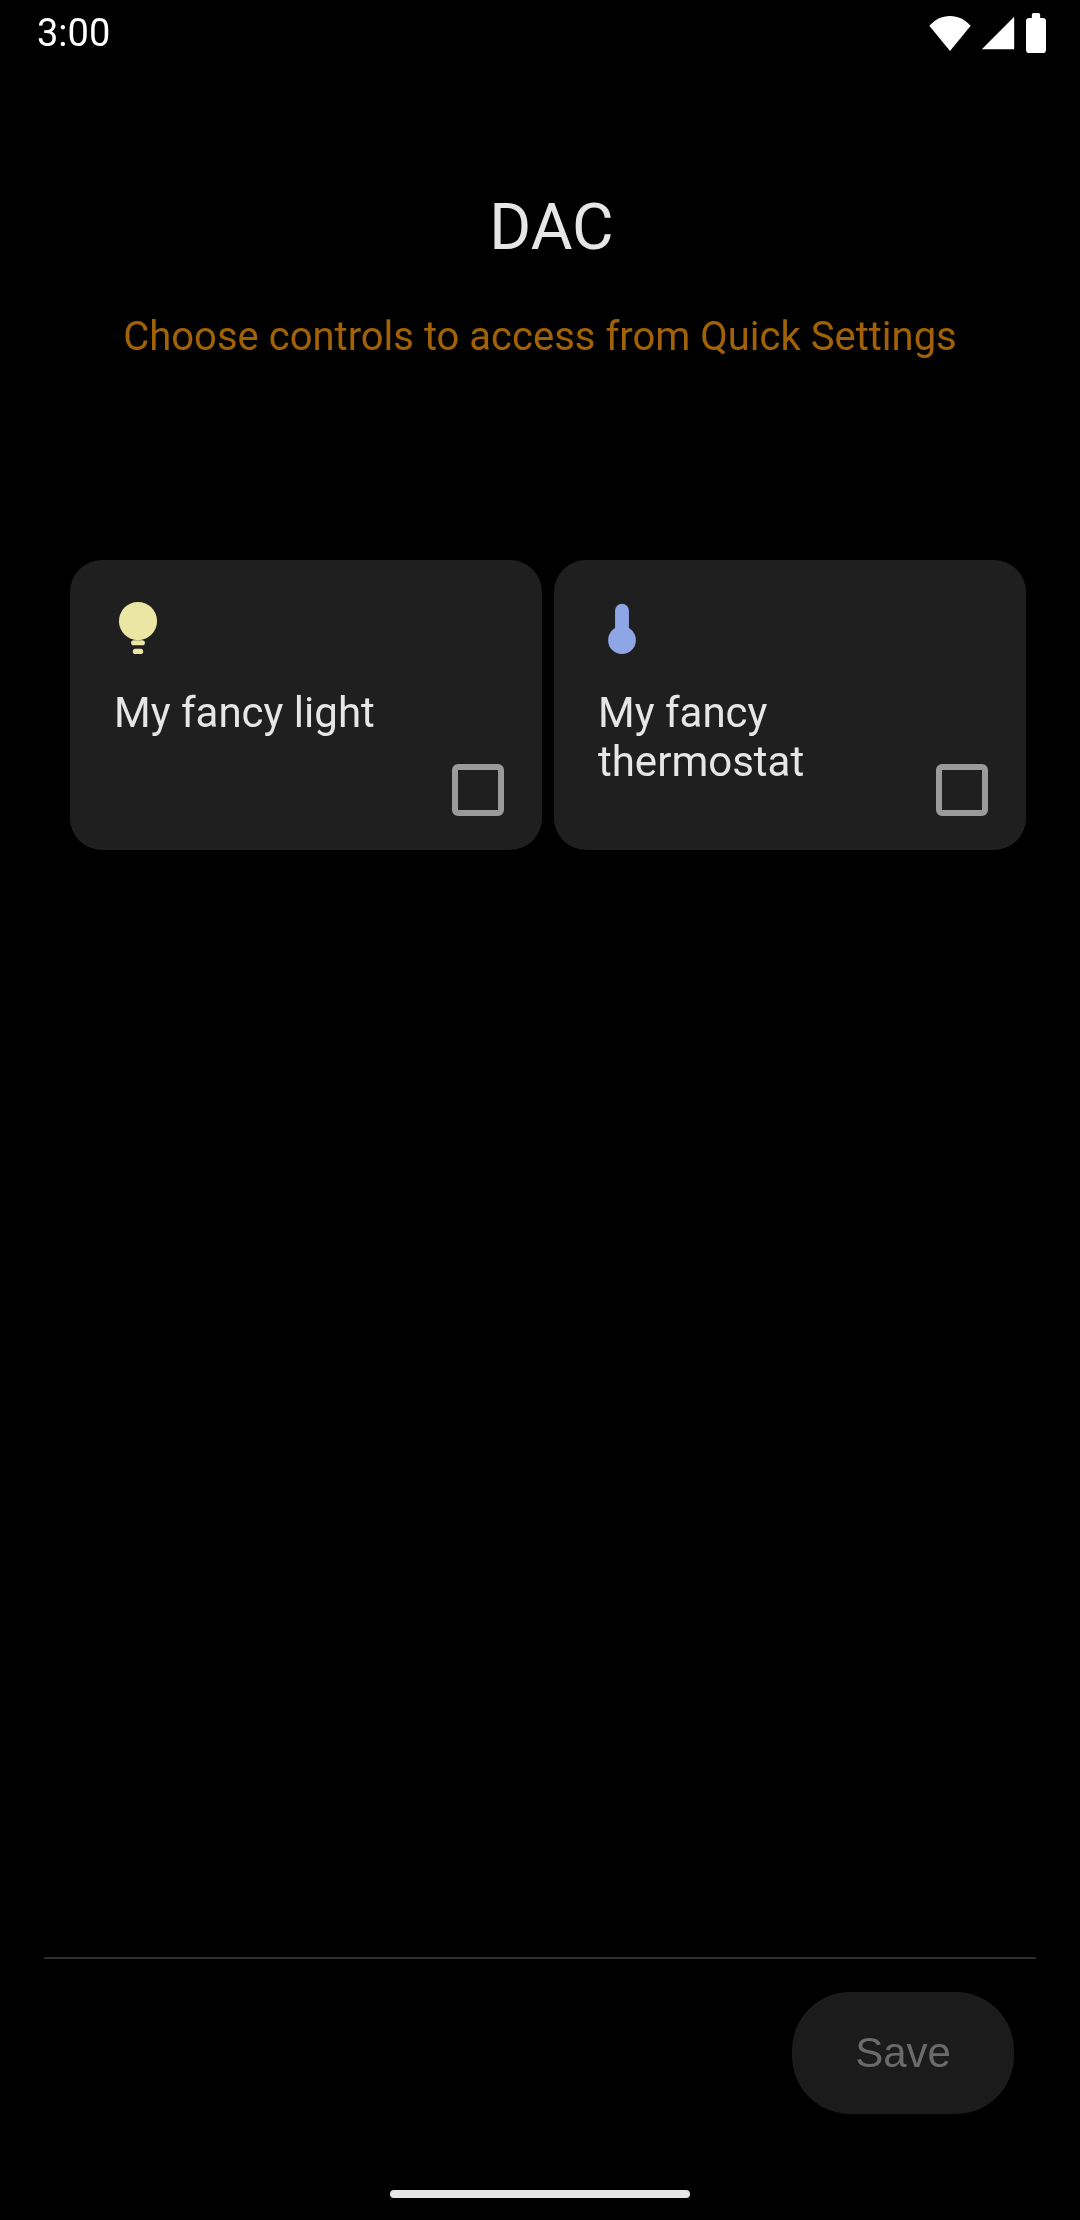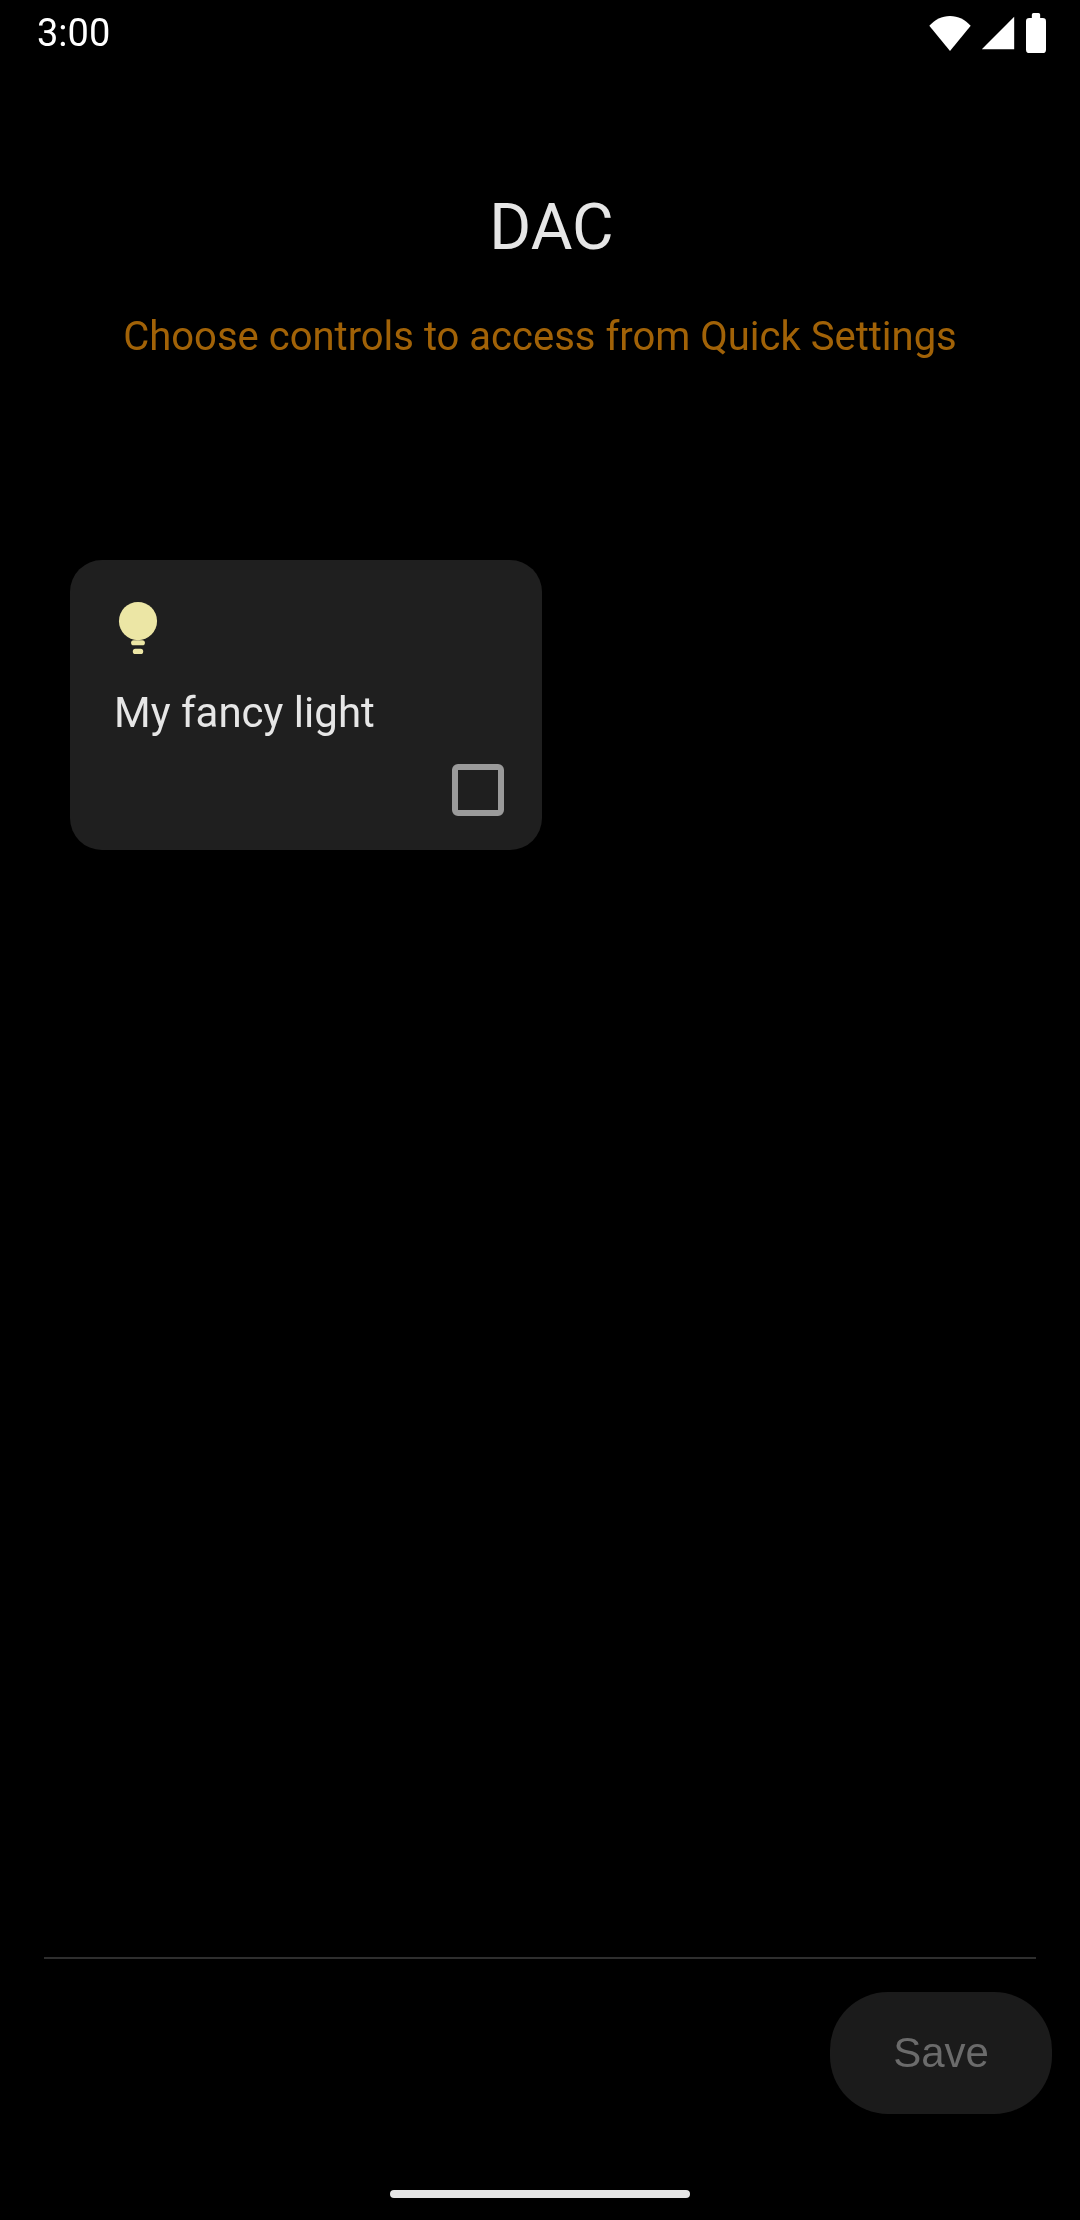--- a/index.html
+++ b/index.html
@@ -101,26 +101,26 @@
     left: 44px;
     right: 44px;
     top: 1957px;
     height: 2px;
     background: #2e2e2e;
   }
 
   
   .footer {
     position: absolute;
-    left: 0; right: 4px;
+    left: 0; right: 11px;
     top: 1992px;
     height: 122px;
     display: flex;
     justify-content: flex-end;
-    padding: 0 24px;
+    padding: 0 55px;
   }
   .save-btn {
     background: #1b1b1b;
     color: #6b6b6b;
     font-size: 42px;
     border: none;
     border-radius: 58px;
     height: 122px;
     width: 222px;
     display: flex;
@@ -178,20 +178,30 @@
       <svg width="44" height="52" viewBox="0 0 24 30">
         <circle cx="12" cy="11" r="11" fill="#ece6a5"></circle>
         <rect x="8" y="22" width="8" height="3" rx="1.5" fill="#ece6a5"></rect>
         <rect x="9" y="27" width="6" height="3" rx="1.5" fill="#ece6a5"></rect>
       </svg>
     </div>
     <div class="card-label">My fancy light</div>
     <div class="card-checkbox"></div>
   </div>
 
+  <div class="card">
+    <div class="card-icon">
+      <svg width="30" height="52" viewBox="0 0 16 30">
+        <rect x="4" y="1" width="8" height="18" rx="4" fill="#8fa6e6"></rect>
+        <circle cx="8" cy="22" r="8" fill="#8fa6e6"></circle>
+      </svg>
+    </div>
+    <div class="card-label">My fancy thermostat</div>
+    <div class="card-checkbox"></div>
+  </div>
 
 </div>
 
 <div class="divider"></div>
 
 <div class="footer">
   <button class="save-btn">Save</button>
 </div>
 
 <div class="home-indicator"></div>

